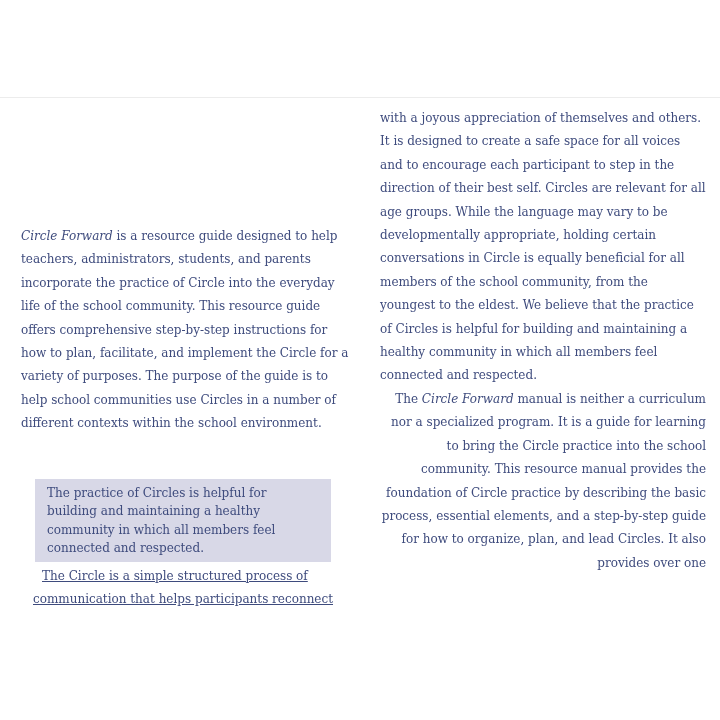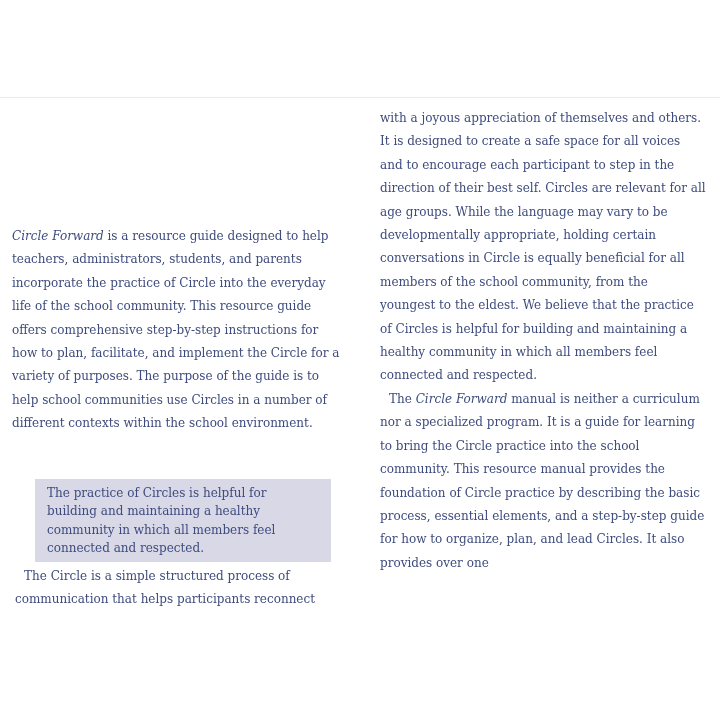--- a/index.html
+++ b/index.html
@@ -36,53 +36,55 @@
   }
   .body-text {
     font-size: 12px;
     line-height: 23.4px;
     color: var(--body, #3e4b7d);
     margin: 0;
     text-align: left;
   }
   .left-para-1 {
     position: absolute;
-    left: 12px;
+    left: 21px;
     top: 225px;
     width: 332px;
   }
   .callout {
     position: absolute;
     left: 35px;
     top: 479px;
     width: 272px;
     padding: 5px 12px;
     background: var(--callout-bg, #d8d8e7);
     font-size: 12px;
     line-height: 18.3px;
     color: var(--body, #3e4b7d);
   }
   .left-para-2 {
     position: absolute;
-    left: 15px;
+    left: 33px;
     top: 565px;
     width: 336px;
     text-indent: 9px;
+    text-decoration: underline;
   }
   .right-col {
     position: absolute;
     left: 380px;
     top: 107px;
     width: 326px;
   }
   .right-col p {
     margin: 0;
   }
   .indent-first {
     text-indent: 9px;
+    text-align: right;
   }
   em {
     font-style: italic;
   }
 </style>
 </head>
 <body>
 
 <div class="screen">
 

